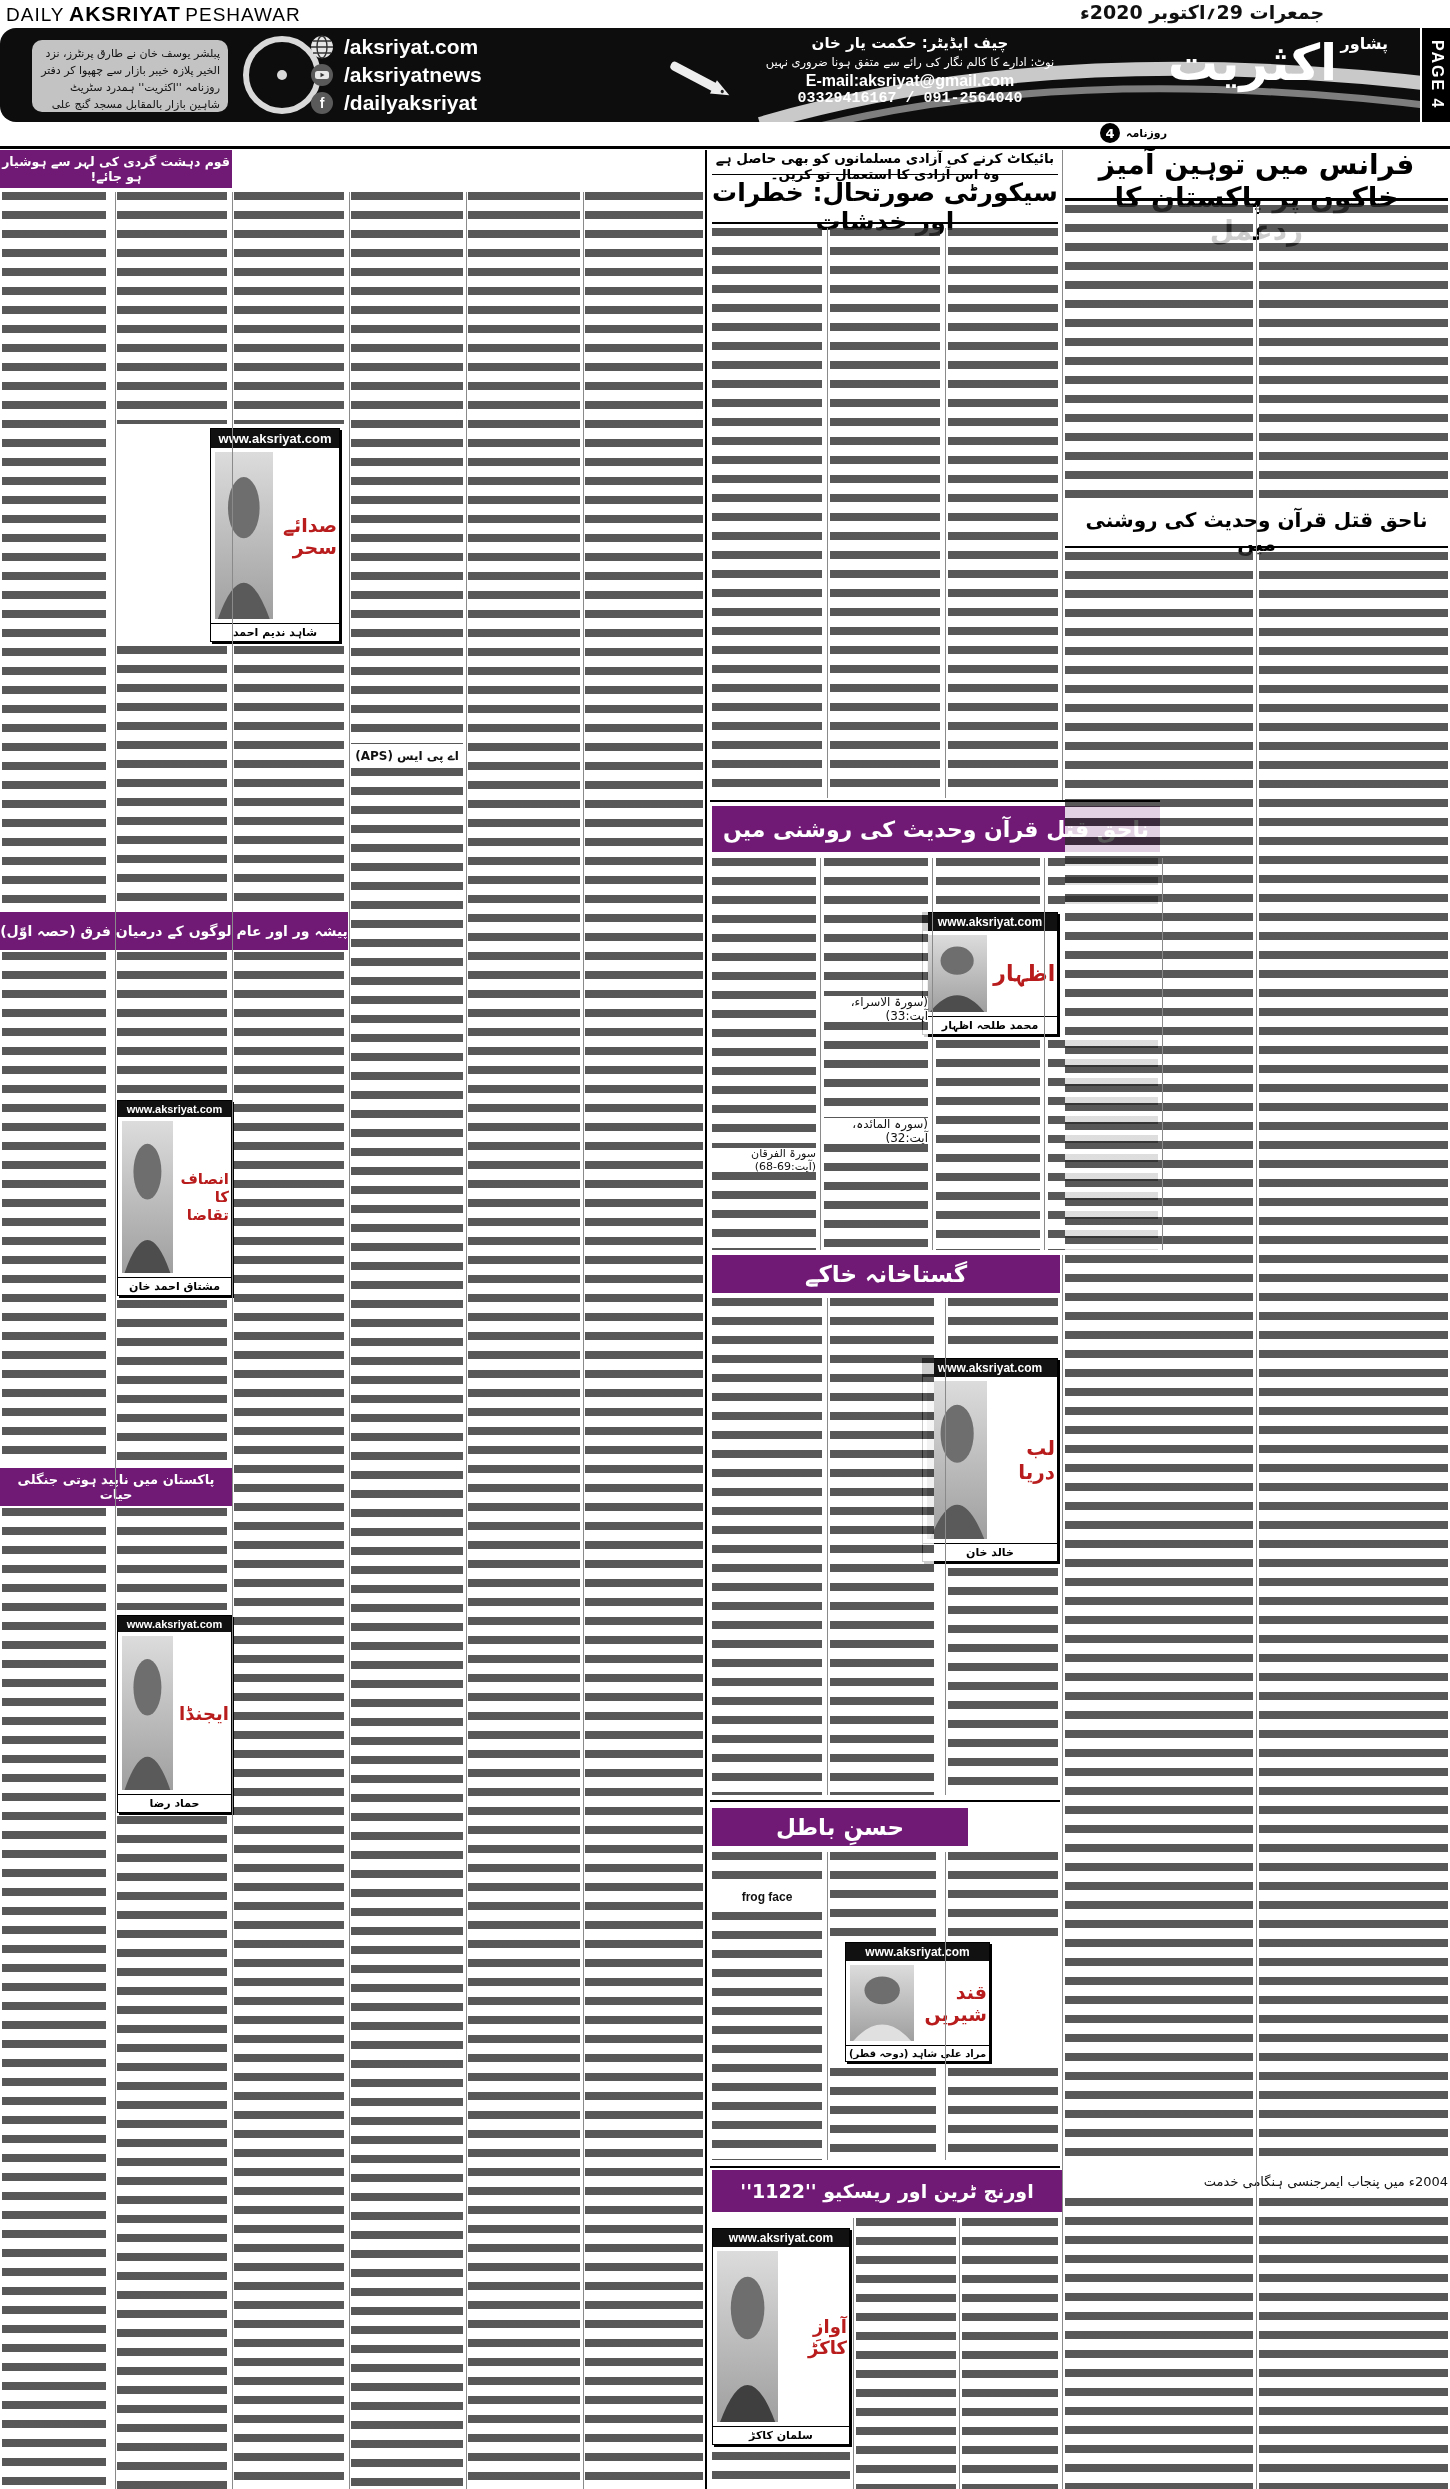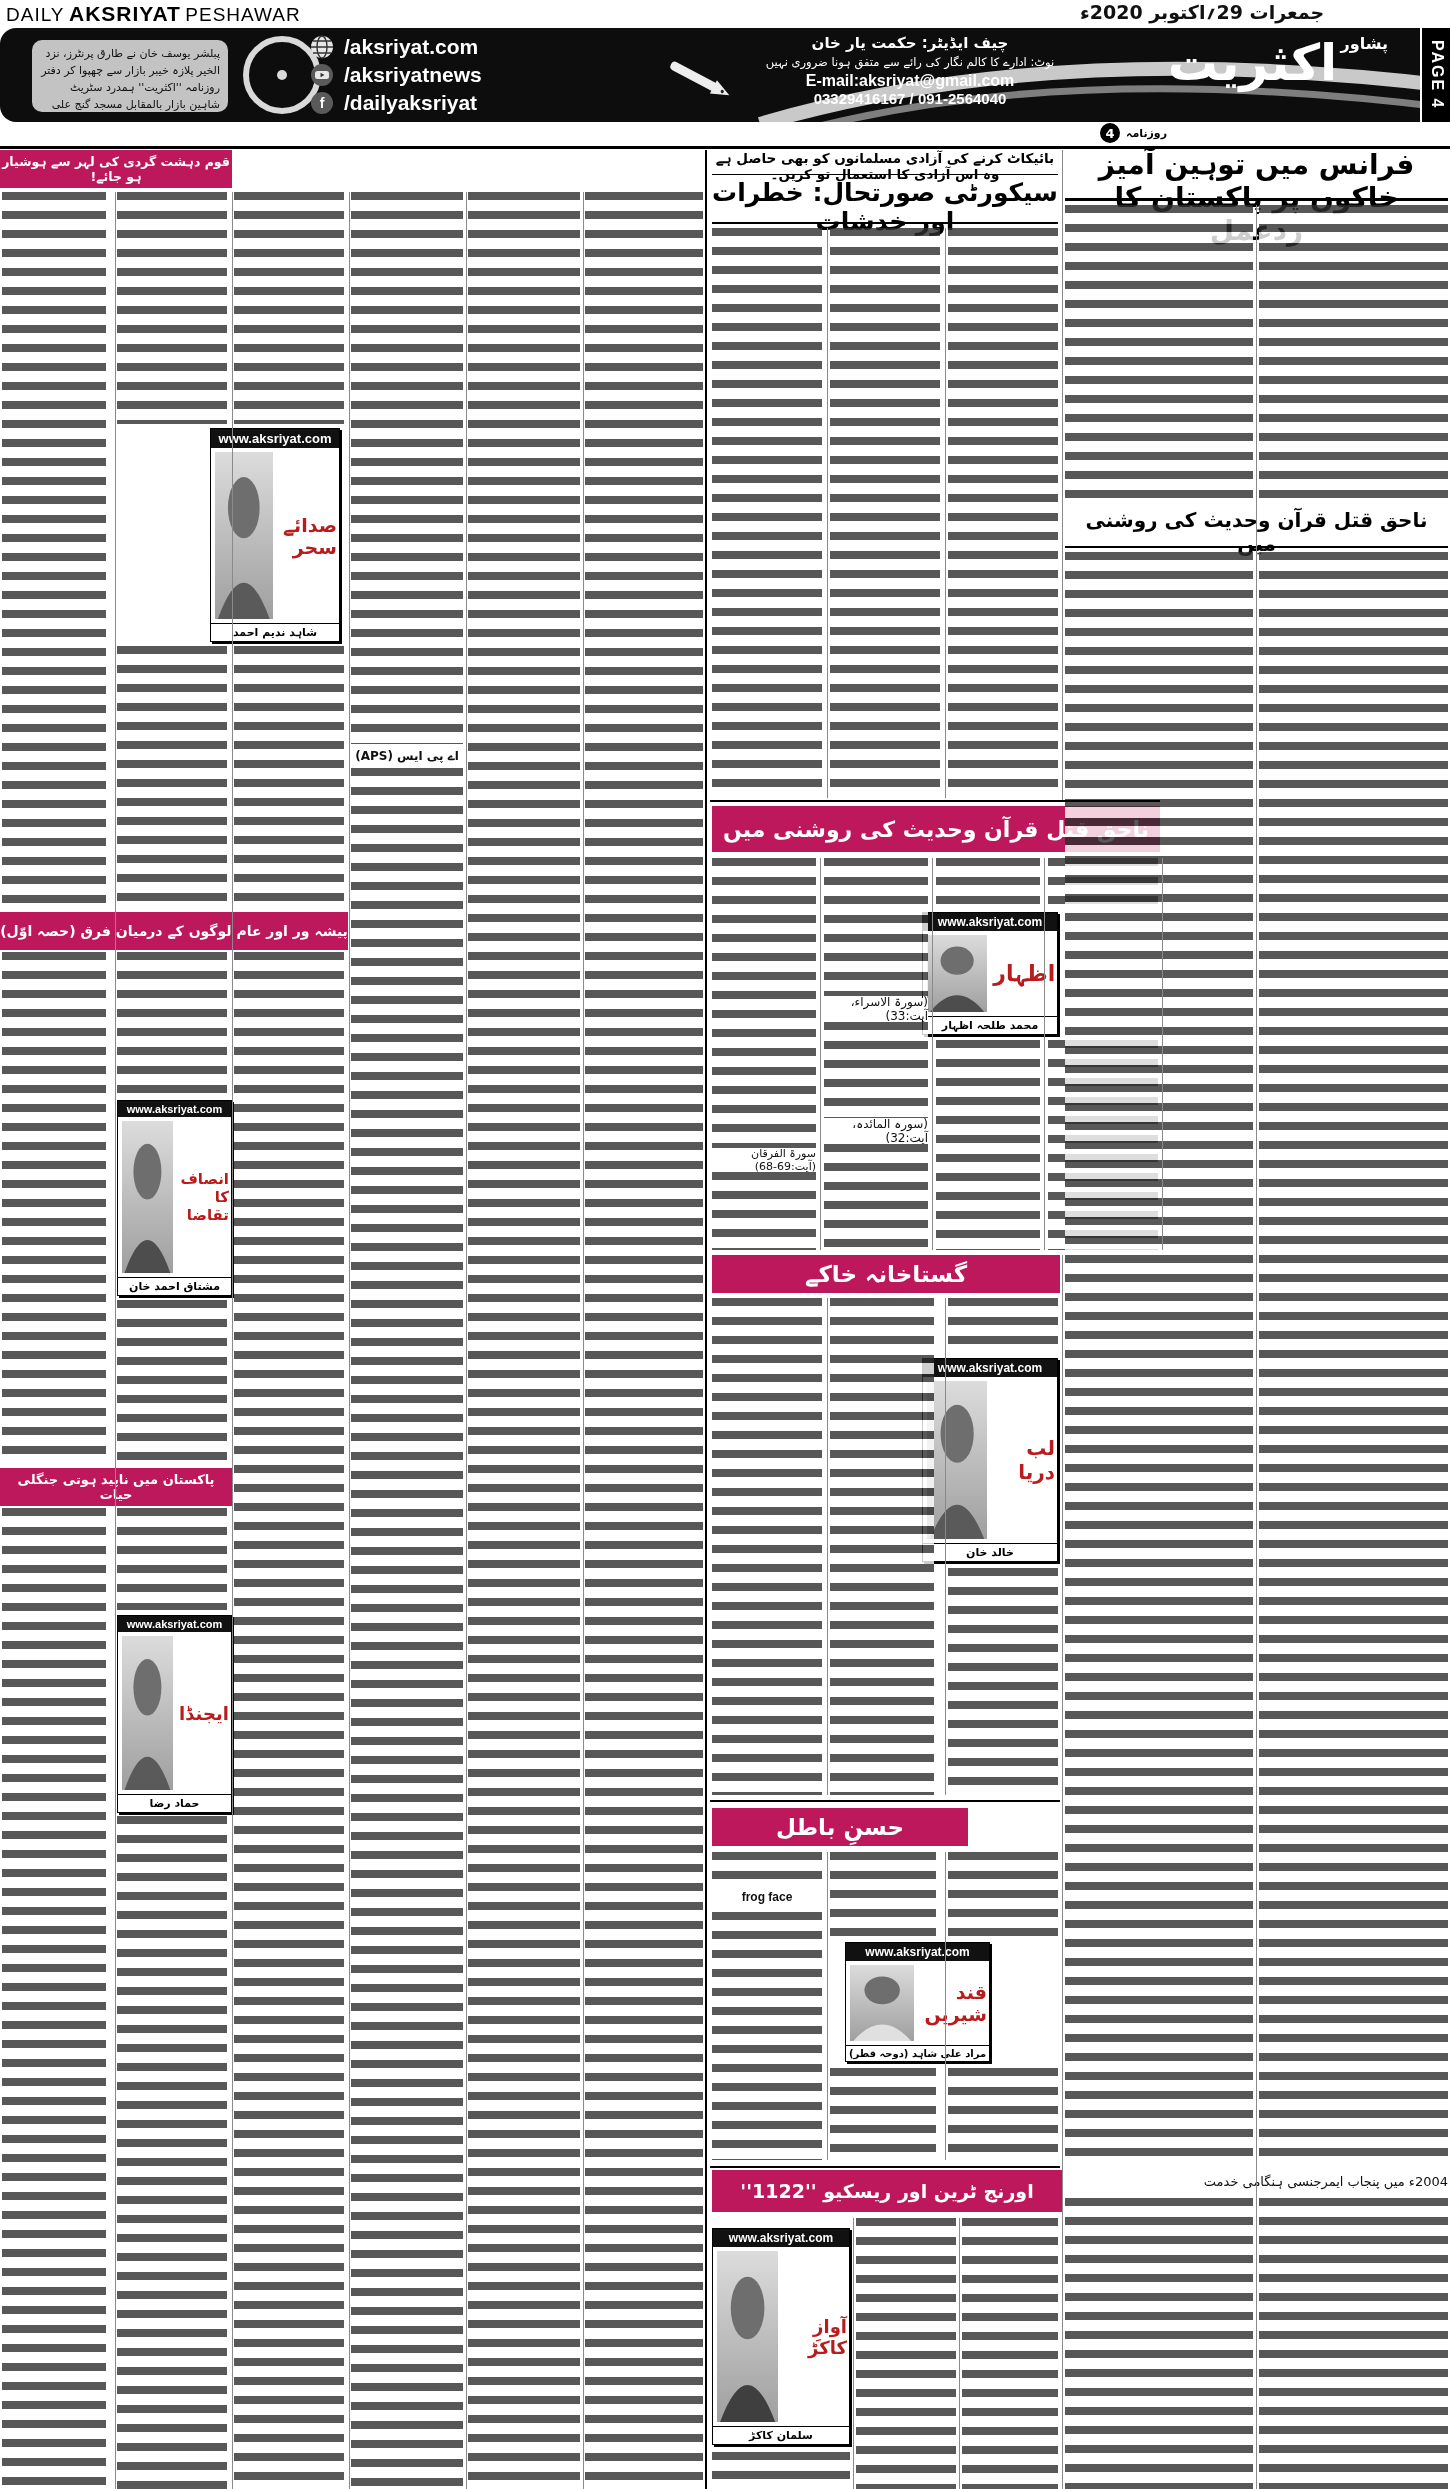--- a/index.html
+++ b/index.html
@@ -18,38 +18,38 @@
   #banner{left:0;top:28px;width:1450px;height:94px;background:#0d0d0d;border-radius:16px 0 0 16px;}
   #pubbox{left:32px;top:12px;width:196px;height:72px;background:#c3c3c3;border-radius:10px;
           color:#111;font-size:11px;line-height:1.55;padding:5px 8px;box-sizing:border-box;text-align:right;overflow:hidden;}
   .socialrow{left:310px;height:26px;display:flex;align-items:center;gap:10px;color:#fff;}
   .socialrow .handle{font-family:"Liberation Sans",sans-serif;font-weight:bold;font-size:21px;color:#fff;}
   .sicon{width:24px;height:24px;display:inline-flex;align-items:center;justify-content:center;}
   #edblock{left:735px;top:4px;width:350px;height:88px;color:#fff;text-align:center;}
   #edblock .l1{font-size:15px;font-weight:bold;margin-top:2px;}
   #edblock .l2{font-size:11.5px;margin-top:3px;}
   #edblock .l3{font-family:"Liberation Sans",sans-serif;font-size:16px;font-weight:bold;margin-top:3px;}
-  #edblock .l4{font-family:Liberation Sans, sans-serif;font-size:15px;font-weight:bold;}
+  #edblock .l4{font-family:Liberation Mono, monospace;font-size:15px;font-weight:bold;}
   #logo{left:1095px;top:8px;width:315px;height:80px;color:#fff;text-align:center;}
   #logo .main{font-size:50px;font-weight:800;line-height:1.1;}
   #logo .city{position:absolute;right:22px;top:-2px;font-size:16px;font-weight:bold;}
   #pagestrip{left:1420px;top:28px;width:30px;height:94px;background:#000;border-left:2px solid #fff;
              display:flex;align-items:center;justify-content:center;}
   #pagestrip span{writing-mode:vertical-rl;color:#fff;font-family:"Liberation Sans",sans-serif;
              font-weight:800;font-size:16px;letter-spacing:2px;}
   #roznama{left:1100px;top:121px;width:120px;height:24px;display:flex;align-items:center;gap:6px;}
   #roznama .disc{width:20px;height:20px;border-radius:50%;background:#000;color:#fff;display:flex;
              align-items:center;justify-content:center;font-size:13px;font-weight:bold;}
   #roznama .rz{font-size:11px;font-weight:bold;color:#000;}
   
   .ft{background-image:repeating-linear-gradient(to bottom,#2e2e2e 0 8px,#ffffff 8px 19px);opacity:.8;}
   .vr{background:#8a8a8a;width:1px;}
   .vrb{background:#000;width:2px;}
   .hrb{background:#000;}
-  .bar{background:#be185d;color:#fff;display:flex;align-items:center;justify-content:center;
+  .bar{background:#701a75;color:#fff;display:flex;align-items:center;justify-content:center;
        font-weight:bold;text-align:center;}
   .hl{color:#000;font-weight:800;text-align:center;}
   .snip{font-size:12px;color:#111;background:#fff;display:flex;align-items:center;}
   
   .abox{border:1px solid #000;background:#fff;box-shadow:2px 2px 0 #000;display:flex;flex-direction:column;box-sizing:border-box;}
   .abox .hdr{background:#111;color:#fff;text-align:center;font-family:"Liberation Sans",sans-serif;
         font-weight:bold;font-size:13px;padding:2px 0;flex:0 0 auto;}
   .abox .row{flex:1 1 auto;display:flex;min-height:0;}
   .abox .photo{flex:0 0 45%;margin:4px;background:linear-gradient(#dcdcdc,#9f9f9f);position:relative;overflow:hidden;}
   .abox .cal{flex:1 1 auto;display:flex;align-items:center;justify-content:center;font-weight:800;

